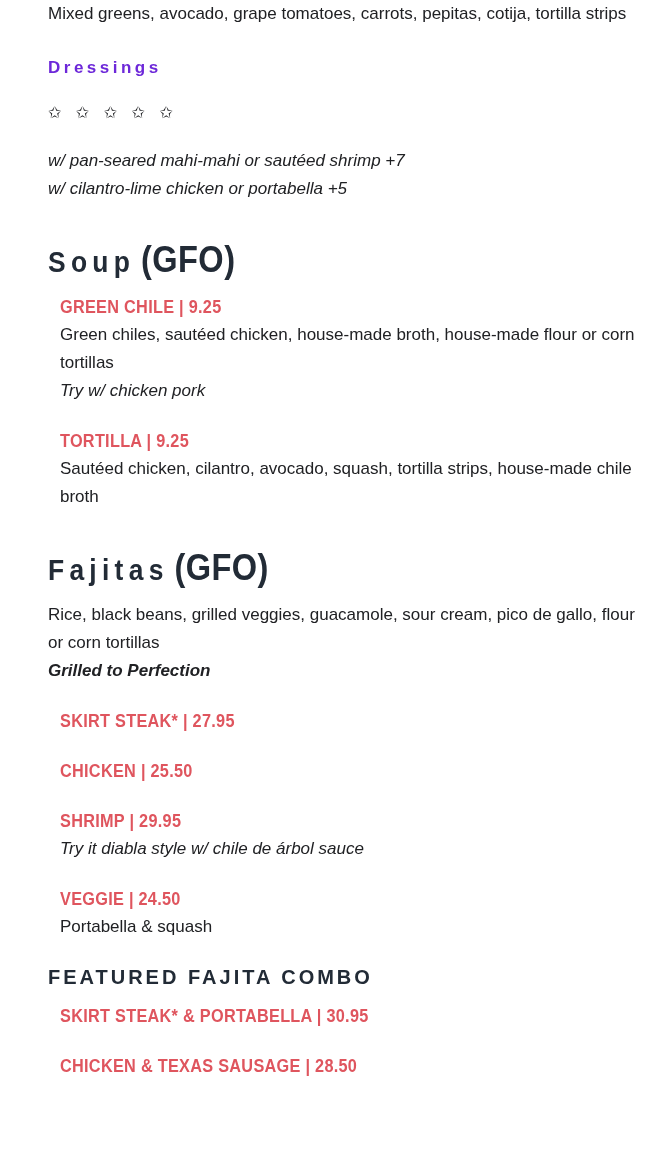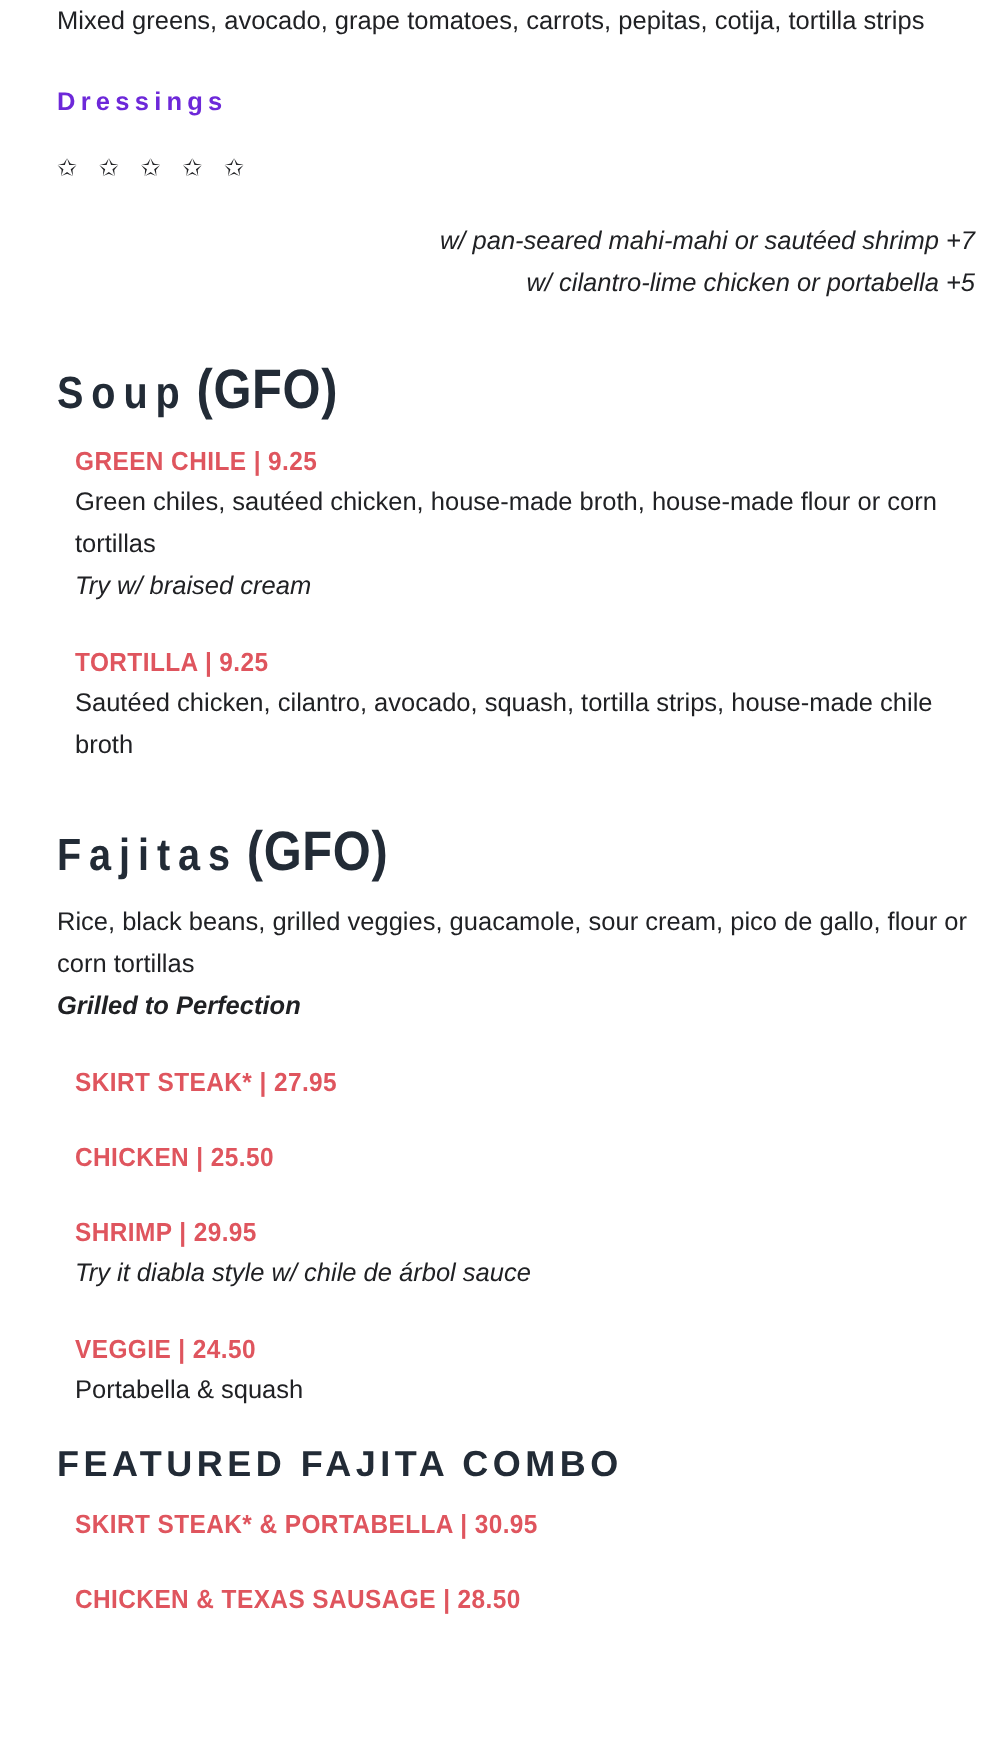--- a/index.html
+++ b/index.html
@@ -6,21 +6,21 @@
   html, body { margin: 0; padding: 0; background: #ffffff; }
   body {
     font-family: "Liberation Sans", "DejaVu Sans", sans-serif;
     color: #202124;
     -webkit-font-smoothing: antialiased;
   }
   .page {
     width: 670px;
     min-height: 1159px;
     background: #ffffff;
-    padding: 0 20px 18px 38px;
+    padding: 0 20px 18px 48px;
     overflow: hidden;
   }
   .body-text {
     font-size: 17px;
     line-height: 28px;
     margin: 0;
     color: #202124;
   }
   .italic { font-style: italic; }
   .subheading {
@@ -33,21 +33,20 @@
   }
   .stars {
     margin: 17px 0 0 0;
     font-size: 16px;
     line-height: 28px;
     letter-spacing: 5px;
     color: #202124;
   }
   .addons {
     margin: 20px 0 0 0;
-    text-align: right;
   }
   .section-heading {
     margin: 38px 0 13px 0;
     line-height: 1.05;
     font-weight: bold;
     color: #222b36;
   }
   .hwrap {
     display: inline-block;
     transform: scaleX(0.88);
@@ -76,21 +75,21 @@
     color: #df555e;
   }
   .item-name .cond {
     display: inline-block;
     transform: scaleX(0.93);
     transform-origin: 0 50%;
     white-space: nowrap;
     letter-spacing: 0.3px;
   }
   .featured-heading {
-    font-size: 24px;
+    font-size: 20px;
     line-height: 28px;
     font-weight: bold;
     letter-spacing: 3px;
     color: #222b36;
     margin: 12px 0 11px 0;
   }
 </style>
 </head>
 <body>
 
@@ -113,21 +112,21 @@
       <span class="section-title">Soup</span>
       <span class="section-suffix">(GFO)</span>
     </span>
   </h2>
 
   <div class="menu-item">
     <p class="item-name">
       <span class="cond">GREEN CHILE | 9.25</span>
     </p>
     <p class="body-text">Green chiles, sautéed chicken, house-made broth, house-made flour or corn tortillas</p>
-    <p class="body-text italic">Try w/ braised cream</p>
+    <p class="body-text italic">Try w/ chicken pork</p>
   </div>
 
   <div class="menu-item">
     <p class="item-name">
       <span class="cond">TORTILLA | 9.25</span>
     </p>
     <p class="body-text">Sautéed chicken, cilantro, avocado, squash, tortilla strips, house-made chile broth</p>
   </div>
 
   <h2 class="section-heading">

